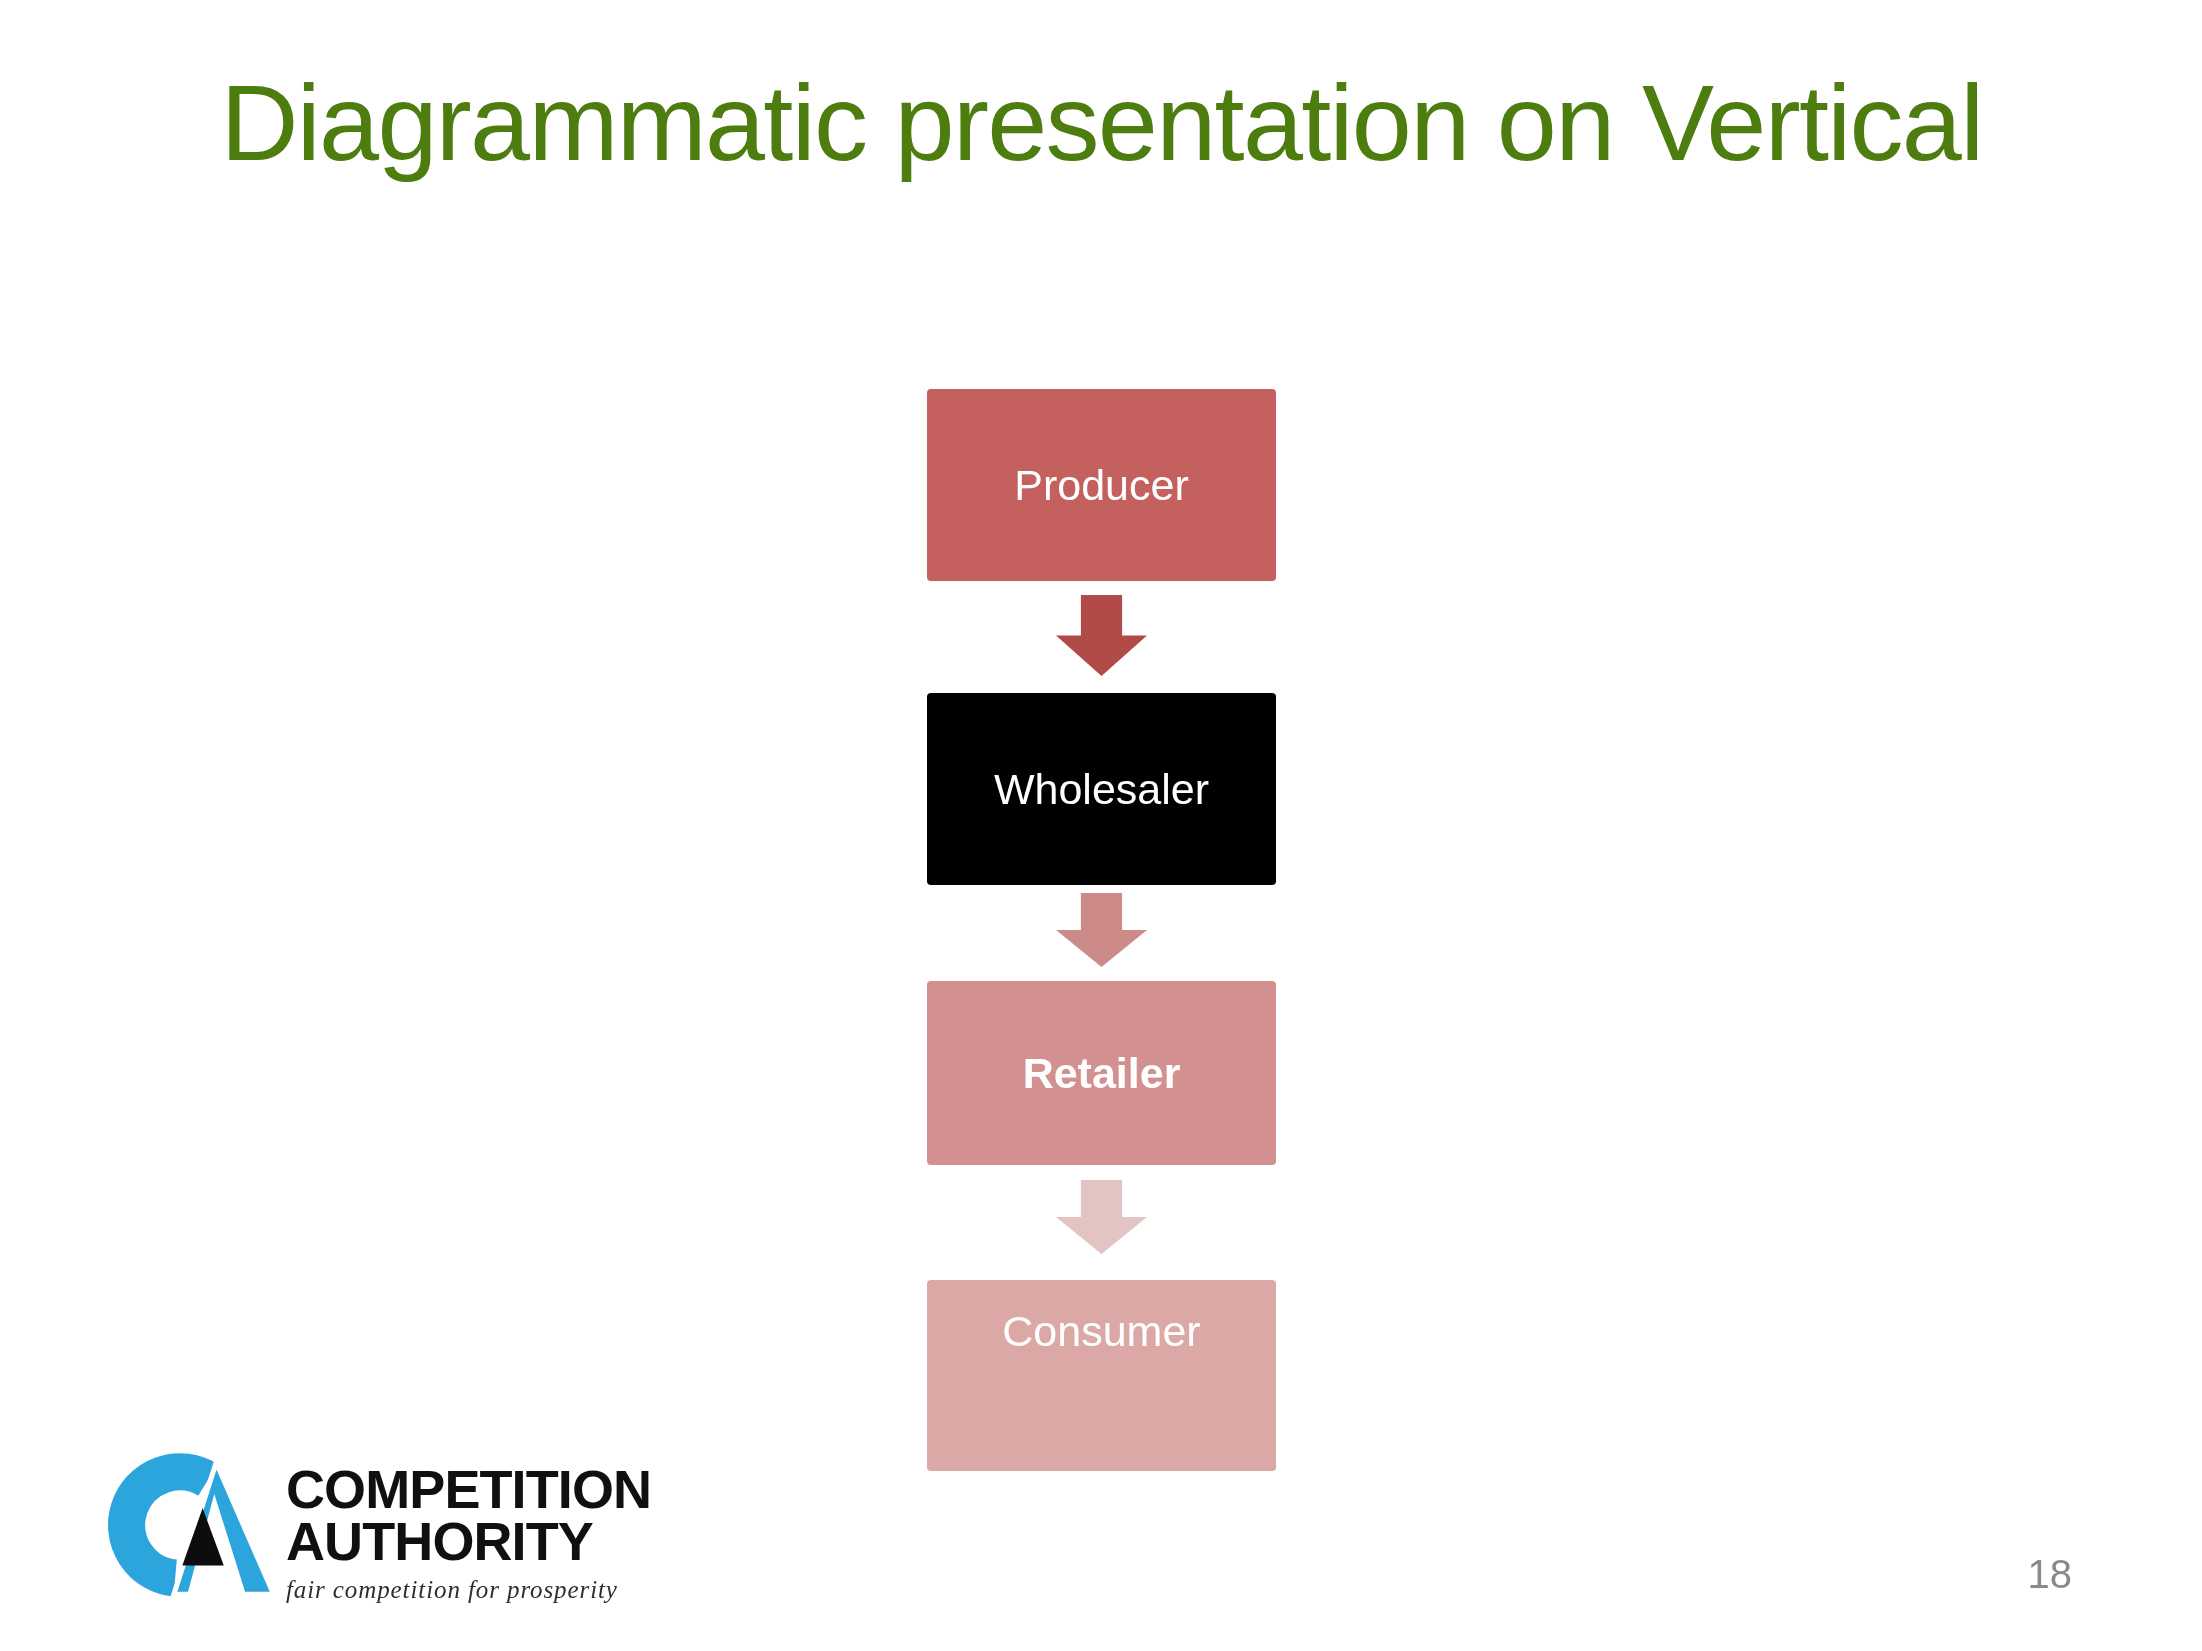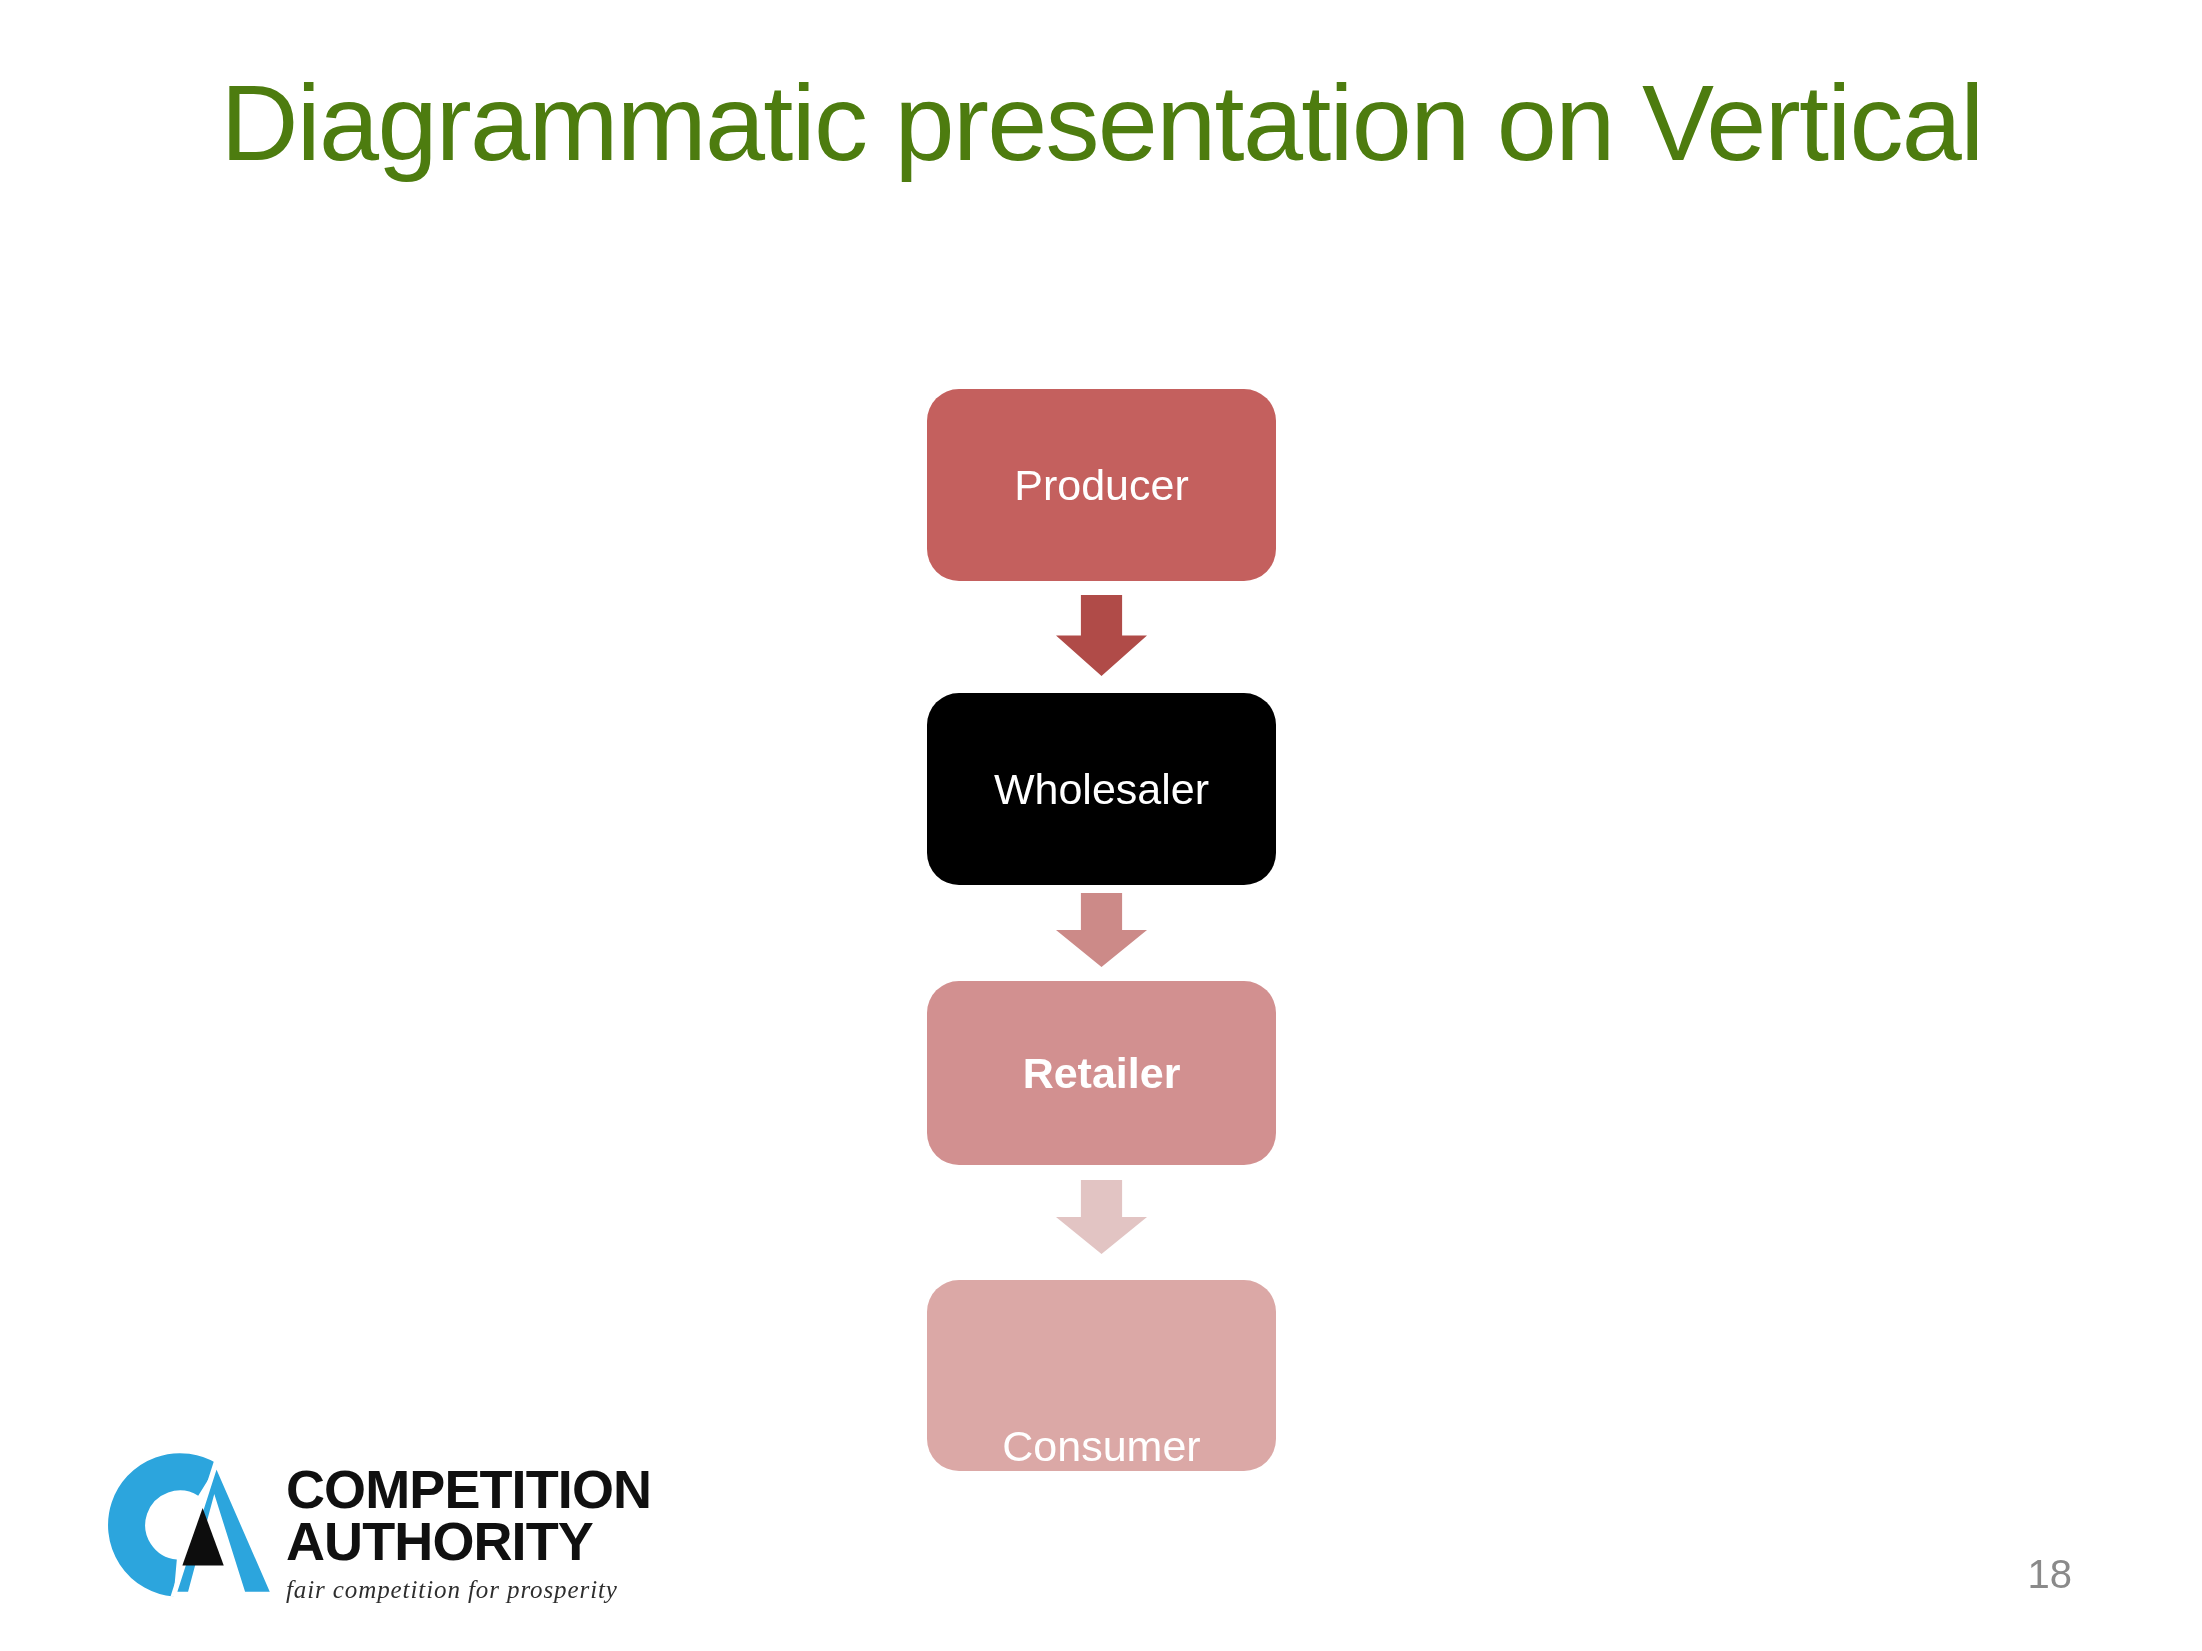--- a/index.html
+++ b/index.html
@@ -23,32 +23,32 @@
     font-weight:400;
     letter-spacing:-1.7px;
   }
   .title .line{display:block;}
 
   
   .step-box{
     position:absolute;
     left:927px;
     width:349px;
-    border-radius:32px;
+    border-radius:4px;
     display:flex;
     justify-content:center;
     align-items:center;
     color:#ffffff;
     font-size:43px;
     letter-spacing:0px;
   }
   .step-producer  {top:389px;  height:192px;}
   .step-wholesaler{top:693px;  height:192px;}
   .step-retailer  {top:981px; height:184px;}
-  .step-consumer  {top:1280px; height:191px; align-items:flex-end; padding-top:27px; box-sizing:border-box;}
+  .step-consumer  {top:1280px; height:191px; align-items:flex-start; padding-top:27px; box-sizing:border-box;}
 
   .arrow{
     position:absolute;
     left:1056px;
     width:91px;
   }
   .arrow-1{top:595px;  height:81px;}
   .arrow-2{top:893px; height:74px;}
   .arrow-3{top:1180px; height:74px;}
 

